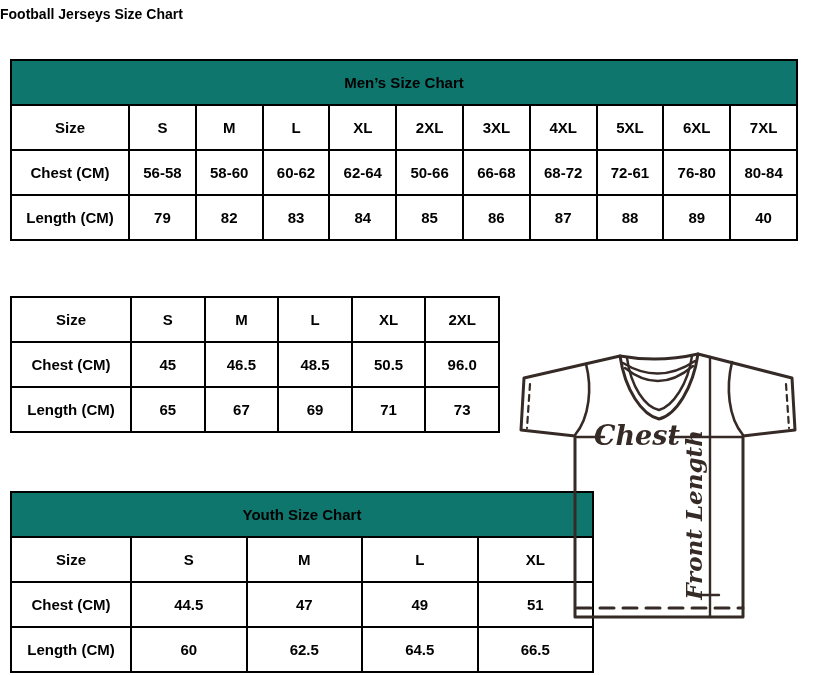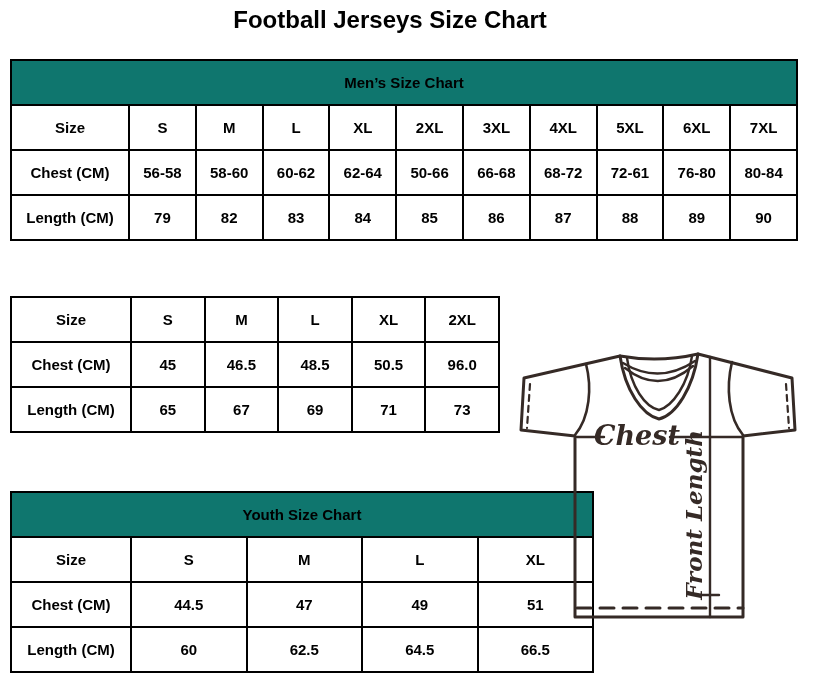--- a/index.html
+++ b/index.html
@@ -1,22 +1,22 @@
 <!DOCTYPE html>
 <html><head>
 <meta charset="utf-8">
 <style>
   html,body{margin:0;padding:0;}
   body{
     width:816px;height:675px;position:relative;background:#ffffff;
     font-family:"Liberation Sans",sans-serif;color:#000;overflow:hidden;
   }
   .page-title{
-    position:absolute;left:0;top:6px;width:780px;text-align:center;
-    font-size:24px;font-weight:bold;letter-spacing:0px;
+    position:absolute;left:0;top:6px;width:780px;
+    font-size:14px;font-weight:bold;letter-spacing:0px;
   }
   table.size-table{
     border-collapse:collapse;table-layout:fixed;position:absolute;background:#fff;
   }
   table.size-table td{
     border:2px solid #000;text-align:center;vertical-align:middle;
     font-weight:bold;font-size:15px;padding:0;height:43px;overflow:hidden;
   }
   td.tbl-caption{
     background:#0f766e;font-size:17px;height:42px;
@@ -84,21 +84,21 @@
     <td>Length (CM)</td>
     <td>79</td>
     <td>82</td>
     <td>83</td>
     <td>84</td>
     <td>85</td>
     <td>86</td>
     <td>87</td>
     <td>88</td>
     <td>89</td>
-    <td>90</td>
+    <td>40</td>
   </tr>
 </tbody>
   </table>
 
 <table class="size-table" id="womens-table">
   <colgroup>
     <col style="width:120px">
     <col>
       <col>
       <col>

